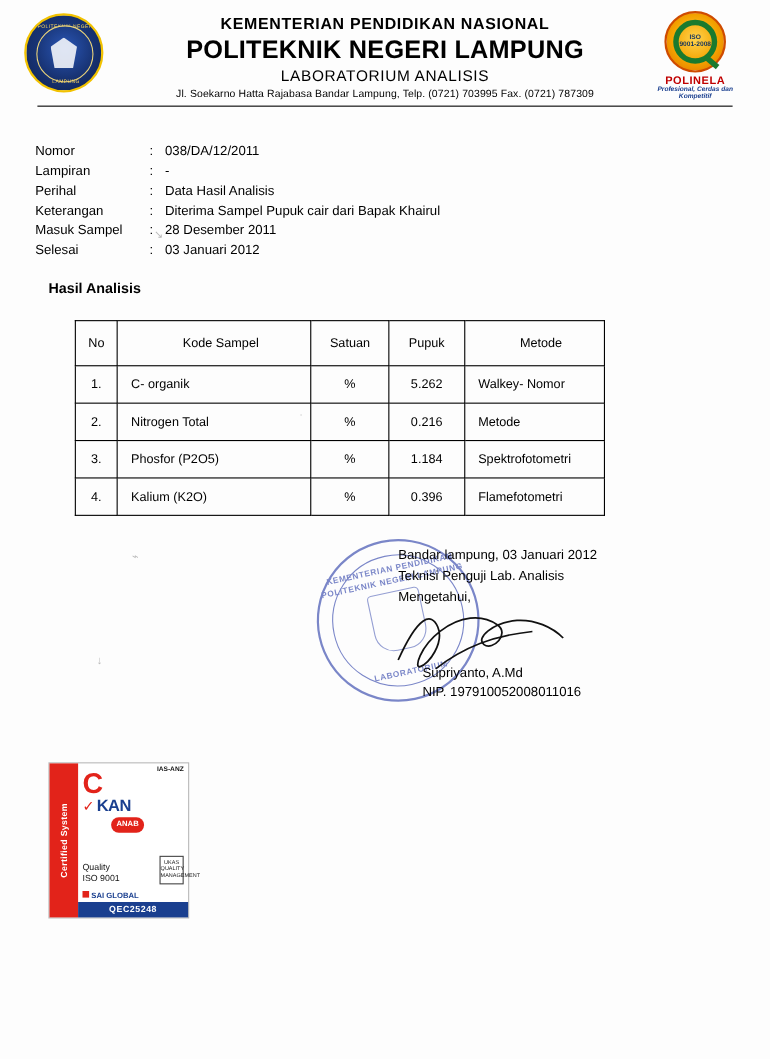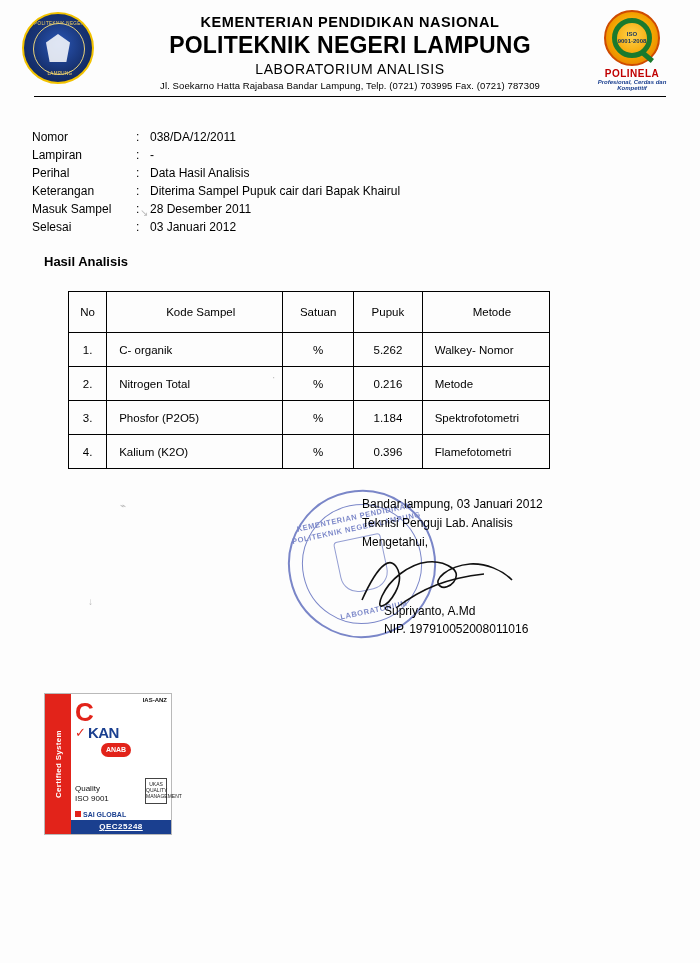--- a/index.html
+++ b/index.html
@@ -369,21 +369,20 @@
     left: 0; bottom: 0;
     width: 100%;
     height: 14px;
     background: #1a3f8f;
     color: #fff;
     font-size: 8px;
     font-weight: bold;
     text-align: center;
     line-height: 14px;
     letter-spacing: .5px;
-    text-decoration: underline;
   }
   .cert-ukas {
     position: absolute;
     right: 4px;
     bottom: 30px;
     width: 22px;
     height: 26px;
     border: 1px solid #444;
     font-size: 5px;
     text-align: center;

